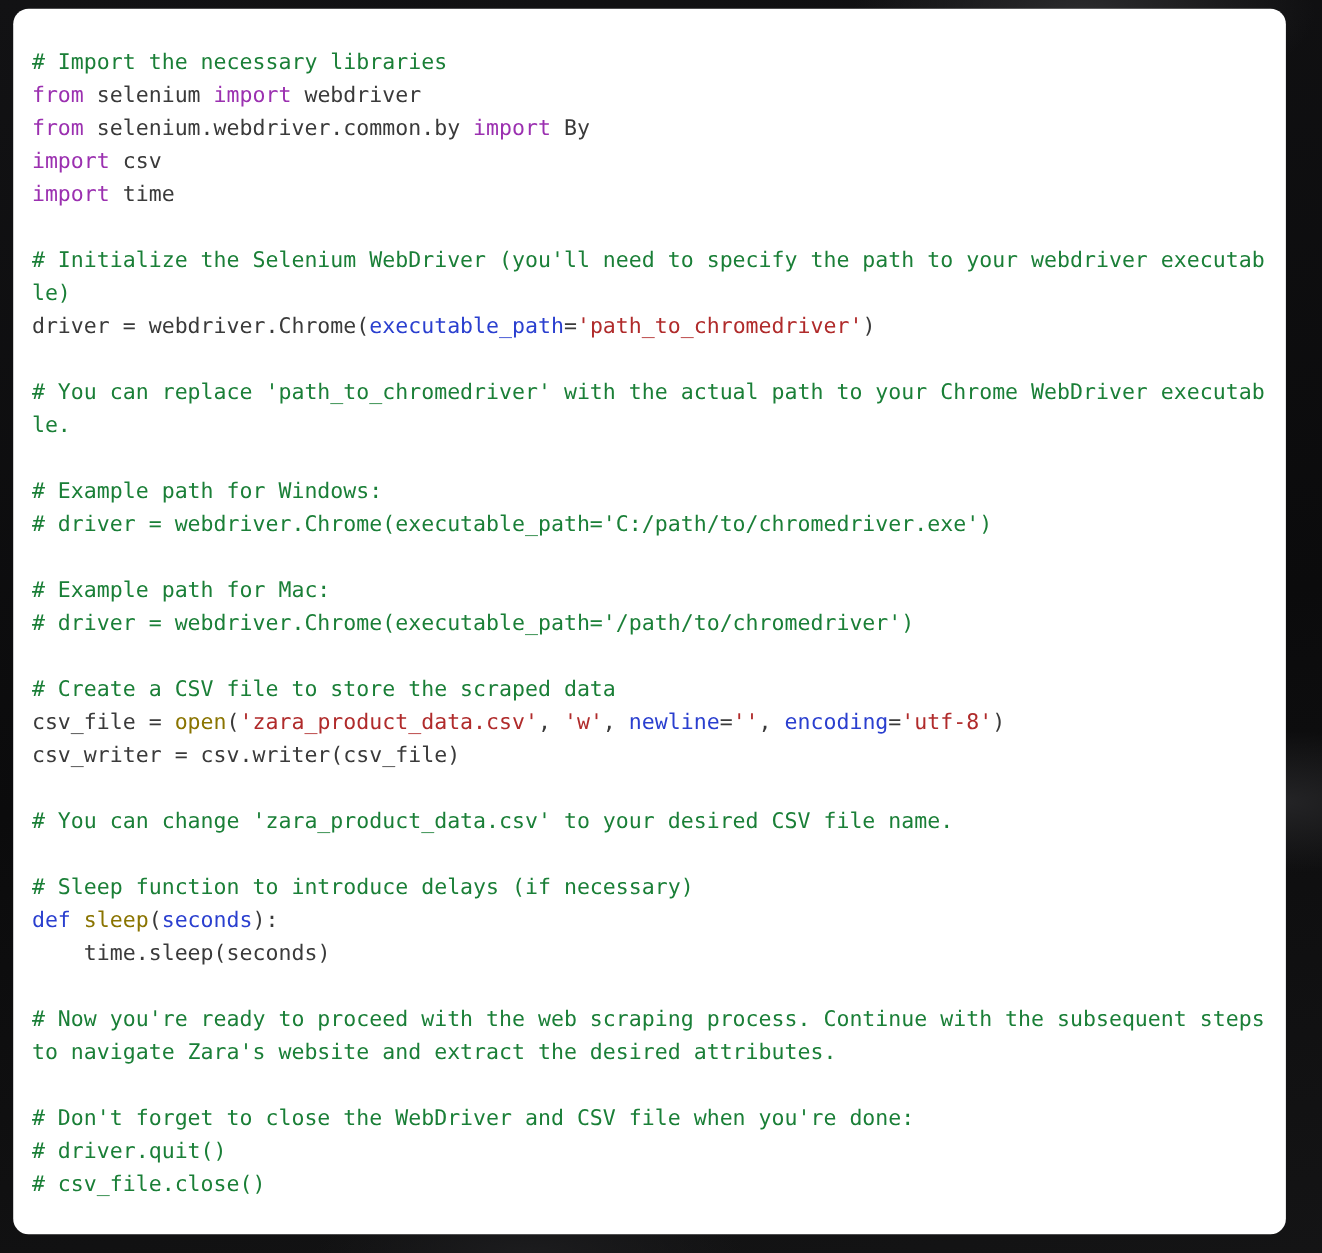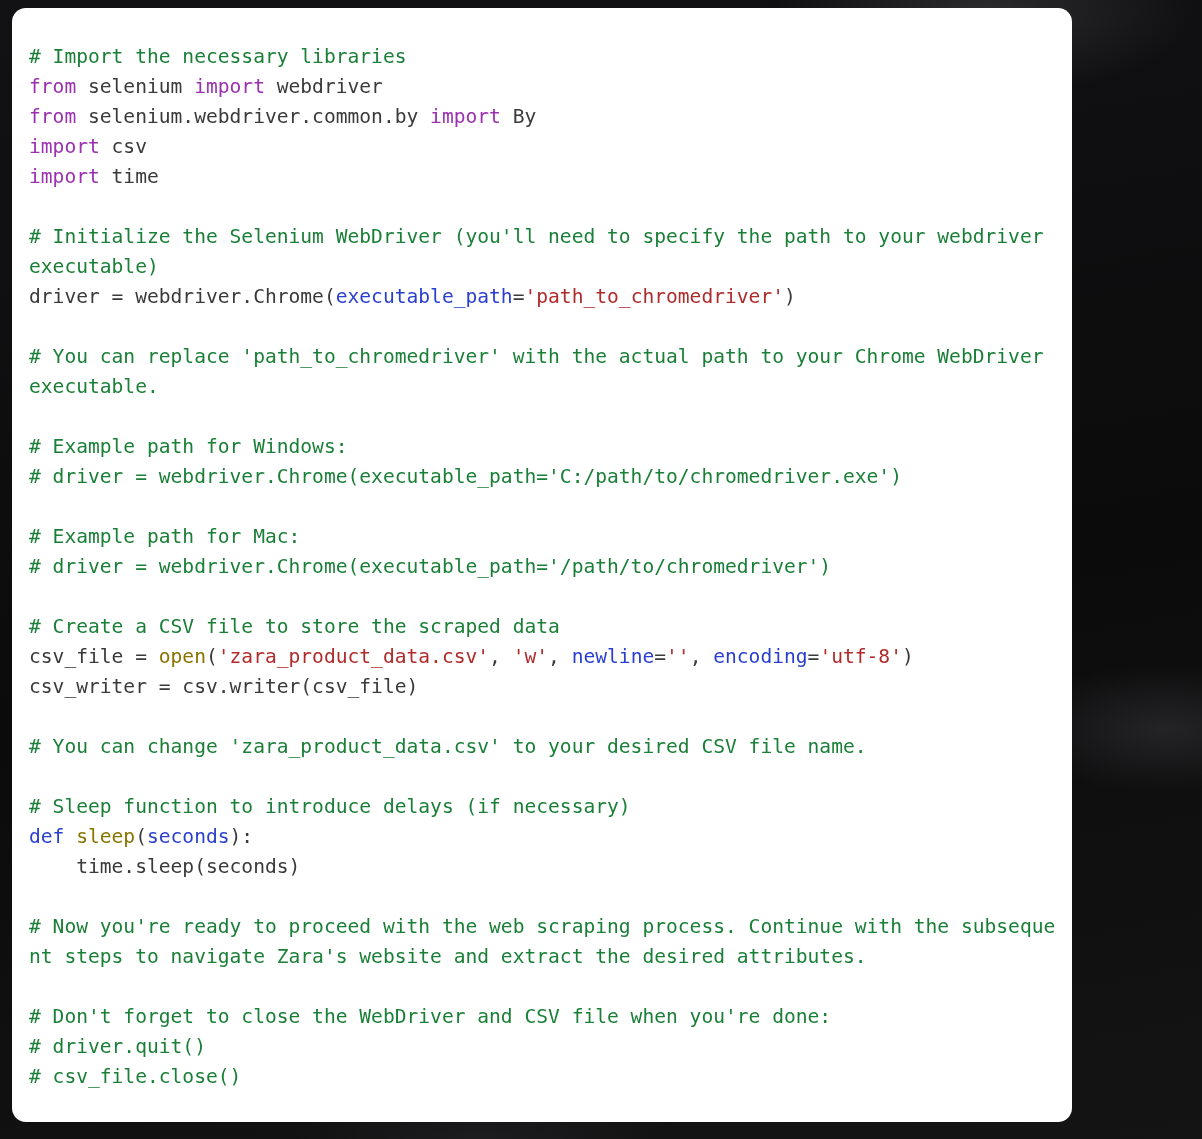--- a/index.html
+++ b/index.html
@@ -23,21 +23,21 @@
       radial-gradient(ellipse 300px 120px at 82% 1%, #2b2b2d 0%, rgba(43,43,45,0) 70%),
       radial-gradient(ellipse 220px 90px at 97% 64%, #242426 0%, rgba(36,36,38,0) 72%),
       radial-gradient(ellipse 260px 70px at 40% 100%, #1c1c1e 0%, rgba(28,28,30,0) 75%),
       linear-gradient(170deg, #121214 0%, #0b0b0c 55%, #141415 100%);
   }
 
   #code-card {
     position: absolute;
     left: 12px;
     top: 8px;
-    width: 1060px;
+    width: 1157px;
     height: 1114px;
     background: #ffffff;
     border-radius: 14px;
     box-sizing: border-box;
     padding: 34px 8px 18px 17px;
     overflow: hidden;
   }
 
   pre#code-block {
     margin: 0;

